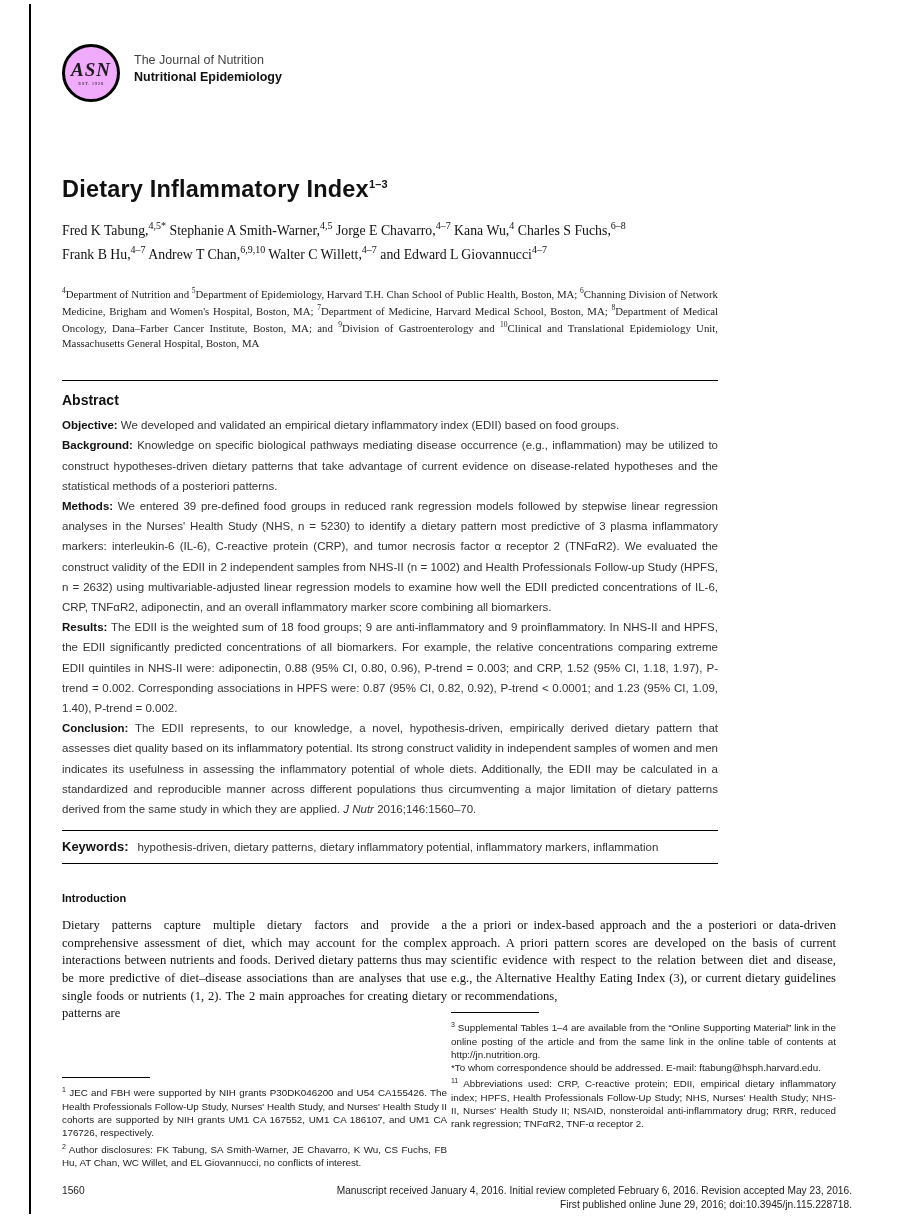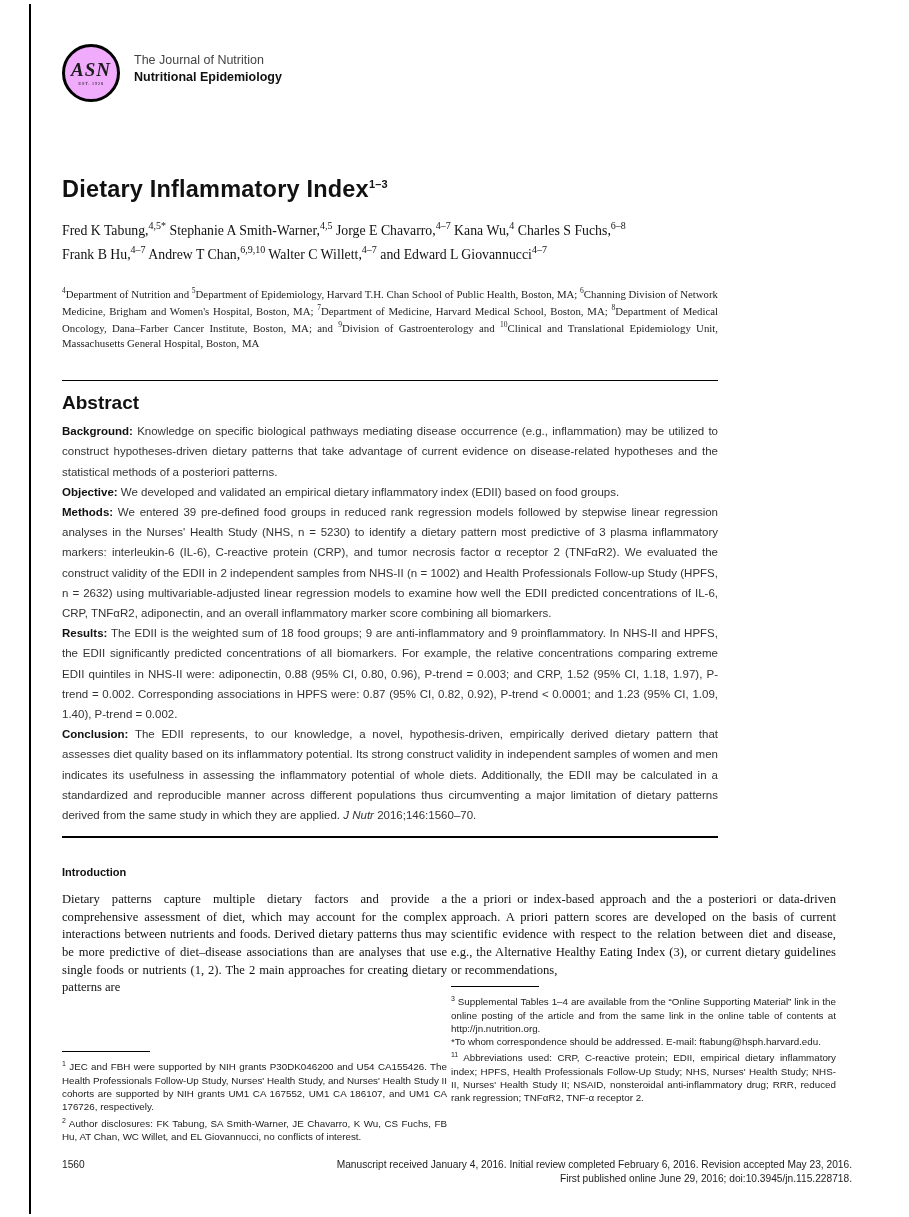--- a/index.html
+++ b/index.html
@@ -31,21 +31,21 @@
   .authors sup { font-size:10px; }
 
   .affiliations {
     margin-top:20px; width:656px; font-family:"Liberation Serif", serif;
     font-size:10.8px; line-height:14.6px; text-align:justify; color:#222;
   }
   .affiliations sup { font-size:7.5px; }
 
   .abstract-block { width:656px; margin-top:30px; }
   .rule { border:none; border-top:1.6px solid #000; margin:0; }
-  .abstract-heading { margin:11px 0 7px; font-size:19px; font-weight:700; color:#111; }
+  .abstract-heading { margin:11px 0 7px; font-size:14px; font-weight:700; color:#111; }
   .abs-p { font-size:11.5px; line-height:20.2px; text-align:justify; color:#333; margin:0; }
   .abs-label { color:#111; }
   .cite { font-style:italic; }
   .rule-mid { margin-top:11px; }
   .keywords { margin:8px 0 9px; font-size:11.5px; color:#333; }
   .keywords b { font-size:13px; color:#111; margin-right:9px; }
 
   .intro-heading { margin-top:28px; font-size:11px; font-weight:700; color:#111; }
   .columns { display:flex; gap:4px; margin-top:13px; height:252px; }
   .col { width:385px; display:flex; flex-direction:column; }
@@ -88,31 +88,32 @@
       <span>Fred K Tabung,<sup>4,5*</sup> Stephanie A Smith-Warner,<sup>4,5</sup> Jorge E Chavarro,<sup>4–7</sup> Kana Wu,<sup>4</sup> Charles S Fuchs,<sup>6–8</sup></span><br>
       <span>Frank B Hu,<sup>4–7</sup> Andrew T Chan,<sup>6,9,10</sup> Walter C Willett,<sup>4–7</sup> and Edward L Giovannucci<sup>4–7</sup></span>
     </p>
 
     <p class="affiliations"><sup>4</sup>Department of Nutrition and <sup>5</sup>Department of Epidemiology, Harvard T.H. Chan School of Public Health, Boston, MA; <sup>6</sup>Channing Division of Network Medicine, Brigham and Women's Hospital, Boston, MA; <sup>7</sup>Department of Medicine, Harvard Medical School, Boston, MA; <sup>8</sup>Department of Medical Oncology, Dana–Farber Cancer Institute, Boston, MA; and <sup>9</sup>Division of Gastroenterology and <sup>10</sup>Clinical and Translational Epidemiology Unit, Massachusetts General Hospital, Boston, MA</p>
 
     <section class="abstract-block">
       <hr class="rule">
       <h2 class="abstract-heading">Abstract</h2>
 
+      <p class="abs-p"><b class="abs-label">Objective:</b> <span>We developed and validated an empirical dietary inflammatory index (EDII) based on food groups.</span></p>
+
       <p class="abs-p"><b class="abs-label">Background:</b> <span>Knowledge on specific biological pathways mediating disease occurrence (e.g., inflammation) may be utilized to construct hypotheses-driven dietary patterns that take advantage of current evidence on disease-related hypotheses and the statistical methods of a posteriori patterns.</span></p>
-
-      <p class="abs-p"><b class="abs-label">Objective:</b> <span>We developed and validated an empirical dietary inflammatory index (EDII) based on food groups.</span></p>
 
       <p class="abs-p"><b class="abs-label">Methods:</b> <span>We entered 39 pre-defined food groups in reduced rank regression models followed by stepwise linear regression analyses in the Nurses' Health Study (NHS, n = 5230) to identify a dietary pattern most predictive of 3 plasma inflammatory markers: interleukin-6 (IL-6), C-reactive protein (CRP), and tumor necrosis factor α receptor 2 (TNFαR2). We evaluated the construct validity of the EDII in 2 independent samples from NHS-II (n = 1002) and Health Professionals Follow-up Study (HPFS, n = 2632) using multivariable-adjusted linear regression models to examine how well the EDII predicted concentrations of IL-6, CRP, TNFαR2, adiponectin, and an overall inflammatory marker score combining all biomarkers.</span></p>
 
       <p class="abs-p"><b class="abs-label">Results:</b> <span>The EDII is the weighted sum of 18 food groups; 9 are anti-inflammatory and 9 proinflammatory. In NHS-II and HPFS, the EDII significantly predicted concentrations of all biomarkers. For example, the relative concentrations comparing extreme EDII quintiles in NHS-II were: adiponectin, 0.88 (95% CI, 0.80, 0.96), P-trend = 0.003; and CRP, 1.52 (95% CI, 1.18, 1.97), P-trend = 0.002. Corresponding associations in HPFS were: 0.87 (95% CI, 0.82, 0.92), P-trend &lt; 0.0001; and 1.23 (95% CI, 1.09, 1.40), P-trend = 0.002.</span></p>
 
       <p class="abs-p"><b class="abs-label">Conclusion:</b> <span>The EDII represents, to our knowledge, a novel, hypothesis-driven, empirically derived dietary pattern that assesses diet quality based on its inflammatory potential. Its strong construct validity in independent samples of women and men indicates its usefulness in assessing the inflammatory potential of whole diets. Additionally, the EDII may be calculated in a standardized and reproducible manner across different populations thus circumventing a major limitation of dietary patterns derived from the same study in which they are applied.   </span><i class="cite">J Nutr</i><span> 2016;146:1560–70.</span></p>
 
       <hr class="rule rule-mid">
+      <p class="keywords"><b>Keywords:</b><span>hypothesis-driven, dietary patterns, dietary inflammatory potential, inflammatory markers, inflammation</span></p>
       <hr class="rule">
     </section>
 
     <h2 class="intro-heading">Introduction</h2>
 
     <div class="columns">
       <div class="col col-left">
         <p class="body-text">Dietary patterns capture multiple dietary factors and provide a comprehensive assessment of diet, which may account for the complex interactions between nutrients and foods. Derived dietary patterns thus may be more predictive of diet–disease associations than are analyses that use single foods or nutrients (1, 2). The 2 main approaches for creating dietary patterns are</p>
         <div class="footnotes">
           <div class="foot-rule"></div>

